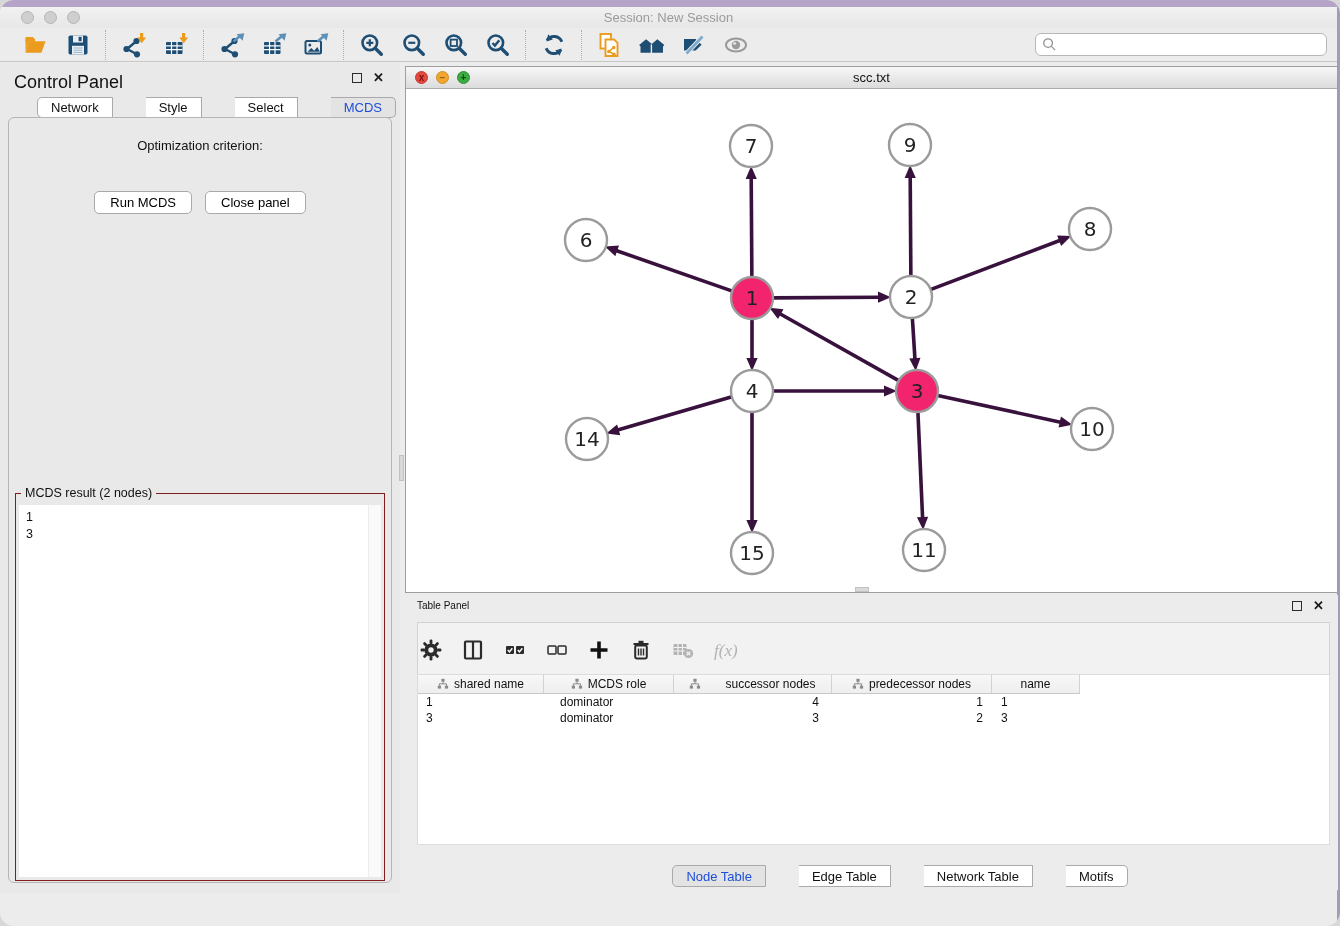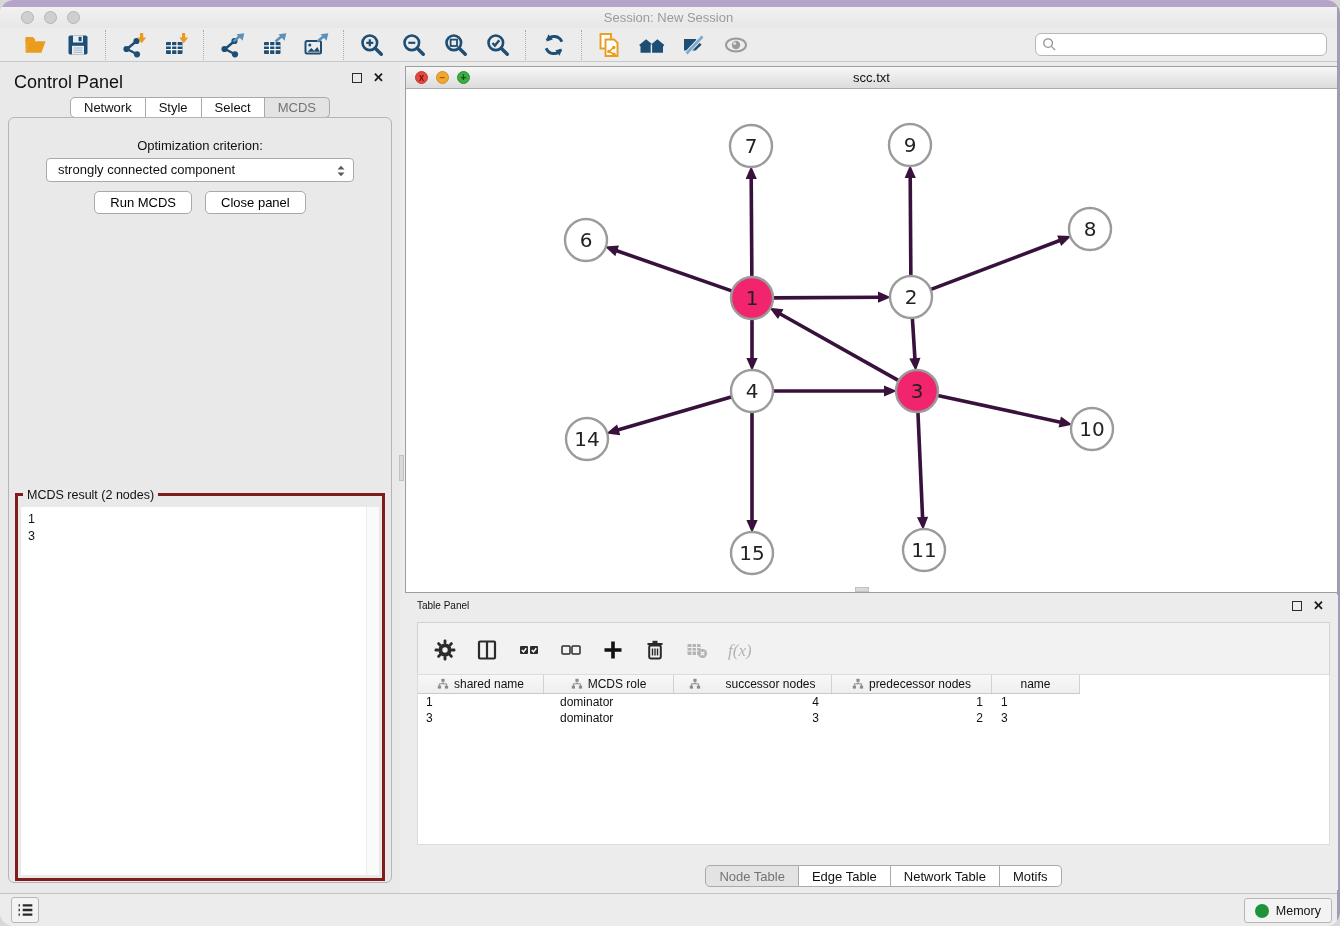--- a/index.html
+++ b/index.html
@@ -33,38 +33,38 @@
   
   #control-panel { position:absolute; left:0; top:63px; width:400px; bottom:33px; background:#e9e9e9; }
   .cp-header-title { position:absolute; top:9px; left:14px; font-size:18px; }
   .win-btns { display:flex; gap:11px; align-items:center; }
   .cp-winbtns { position:absolute; top:10px; right:16px; }
   .float-ico { width:10px; height:10px; border:1.6px solid #2a2a2a; display:inline-block; }
   .close-ico { font-size:13px; font-weight:bold; color:#1a1a1a; line-height:10px; }
 
   .seg-tabs { display:flex; }
   .seg-tab { height:21px; line-height:20px; padding:0 13px; font-size:13px; background:#fff;
-             border:1px solid #a9a9a9; border-left:none; cursor:pointer; white-space:nowrap; }
+             border:1px solid #a9a9a9; border-left:none; cursor:pointer; white-space:nowrap;margin-left:33px; }
   .seg-tab:first-child { border-left:1px solid #a9a9a9; border-radius:5px 0 0 5px; }
   .seg-tab:last-child { border-radius:0 5px 5px 0; }
-  .seg-tab.active { background:#e3e3e3; color:#737373; }
+  .seg-tab.active { background:#e3e3e3; color:#1d4ed8; }
   #cp-tabs { position:absolute; top:34px; left:50%; transform:translateX(-50%); }
 
   .cp-panel { position:absolute; left:8px; right:8px; top:54px; bottom:10px;
               border:1px solid #b5b5b5; border-radius:6px; background:#e9e9e9; }
   .opt-label { position:absolute; top:20px; width:100%; text-align:center; font-size:13px; }
   .criterion { position:absolute; left:37px; right:37px; top:40px; height:24px; background:#fff;
                border:1px solid #a9a9a9; border-radius:4px; font-size:13px; line-height:22px;
                padding-left:11px; cursor:pointer; }
   .criterion svg { position:absolute; right:5px; top:4px; }
   .cp-buttons { position:absolute; top:73px; width:100%; display:flex; justify-content:center; gap:13px;align-items:center; }
   .btn { height:23px; padding:0 15px; background:#fff; border:1px solid #a9a9a9; border-radius:5px;
          font-size:13px; font-family:"Liberation Sans",sans-serif; cursor:pointer; }
 
-  .mcds-box { position:absolute; left:6px; right:6px; top:375px; bottom:1px; border:3px solid #7f1d1d; }
+  .mcds-box { position:absolute; left:6px; right:6px; top:375px; bottom:1px; border:1px solid #7f1d1d; }
   .mcds-legend { position:absolute; top:-8px; left:5px; background:#e9e9e9; padding:0 4px; font-size:12.5px; }
   .mcds-inner { position:absolute; left:3px; right:3px; top:11px; bottom:3px; background:#fff; }
   .mcds-lines { padding:4px 7px; font-size:12.5px; line-height:17px; }
   .mcds-scroll { position:absolute; top:0; bottom:0; right:0; width:13px; background:#fafafa;
                  border-left:1px solid #ececec; }
 
   
   #network-window { position:absolute; left:405px; top:66px; width:933px; height:527px;
                     border:1px solid #9e9e9e; background:#fff; }
   .nw-titlebar { position:relative; height:22px; background:linear-gradient(#f7f7f7,#dcdcdc);
@@ -81,21 +81,21 @@
   .v-grip { position:absolute; left:399px; top:455px; width:5px; height:26px; background:#d9d9d9;
             border:1px solid #c2c2c2; cursor:col-resize; }
   .h-grip { position:absolute; left:855px; top:587px; width:14px; height:5px; background:#d9d9d9;
             border:1px solid #c2c2c2; cursor:row-resize; }
 
   
   #table-panel { position:absolute; left:405px; top:595px; width:933px; height:295px; background:#ececec; }
   .tp-header-title { position:absolute; top:5px; left:12px; font-size:10px; }
   .tp-winbtns { position:absolute; top:6px; right:14px; }
   .tp-toolbar { position:absolute; left:12px; right:8px; top:27px; height:56px; background:#f2f2f2;
-                border:1px solid #d2d2d2; display:flex; align-items:center; gap:16px; padding-left:14px; }
+                border:1px solid #d2d2d2; display:flex; align-items:center; gap:16px; }
   .tp-btn { width:26px; height:26px; display:flex; align-items:center; justify-content:center; cursor:pointer; }
   .tp-btn svg { width:24px; height:24px; }
   .tp-btn.disabled { cursor:default; }
   .tp-table { position:absolute; left:12px; right:8px; top:79px; bottom:45px; background:#fff;
               border:1px solid #dcdcdc; overflow:hidden; }
   .t-head { display:flex; height:19px; background:linear-gradient(#f8f8f8,#eeeeee);
             border-bottom:1px solid #c9c9c9; width:662px; border-right:1px solid #d2d2d2; }
   .t-col { display:flex; align-items:center; justify-content:center; gap:5px; font-size:12px;
            border-right:1px solid #d2d2d2; height:100%; cursor:pointer; }
   .t-col:last-child { border-right:none; }
@@ -299,27 +299,20 @@
     </div>
     <div class="seg-tabs" id="cp-tabs">
         <span class="seg-tab">Network</span>
         <span class="seg-tab">Style</span>
         <span class="seg-tab">Select</span>
         <span class="seg-tab active">MCDS</span>
       </div>
 
     <div class="cp-panel">
       <div class="opt-label">Optimization criterion:</div>
-      <div class="criterion">
-        <span>strongly connected component</span>
-        <svg width="14" height="16" viewBox="0 0 14 16">
-          <path d="M3.5 6.5L7 2.8l3.5 3.7z" fill="#5a5a5a"></path>
-          <path d="M3.5 9.5L7 13.2l3.5-3.7z" fill="#5a5a5a"></path>
-        </svg>
-      </div>
       <div class="cp-buttons">
         <button class="btn">Run MCDS</button>
         <button class="btn">Close panel</button>
       </div>
 
       <div class="mcds-box">
         <span class="mcds-legend">MCDS result (2 nodes)</span>
         <div class="mcds-inner">
           <div class="mcds-lines" id="mcds-lines">
               <div>1</div>
@@ -530,27 +523,13 @@
     </div>
 
     <div class="seg-tabs" id="table-tabs">
         <span class="seg-tab active">Node Table</span>
         <span class="seg-tab">Edge Table</span>
         <span class="seg-tab">Network Table</span>
         <span class="seg-tab">Motifs</span>
       </div>
   </section>
 
-  <div class="statusbar">
-    <div class="sb-left-btn">
-      <svg width="22" height="22" viewBox="0 0 24 24">
-        <g stroke="#2b2b2b" stroke-width="2.6">
-          <path d="M5 7h2M5 12h2M5 17h2" stroke-dasharray="1.4 1.2"></path>
-          <path d="M9.5 7H20M9.5 12H20M9.5 17H20"></path>
-        </g>
-      </svg>
-    </div>
-    <div class="memory-btn">
-      <span class="memory-dot"></span>
-      <span>Memory</span>
-    </div>
-  </div>
 </div>
 
 </body></html>

